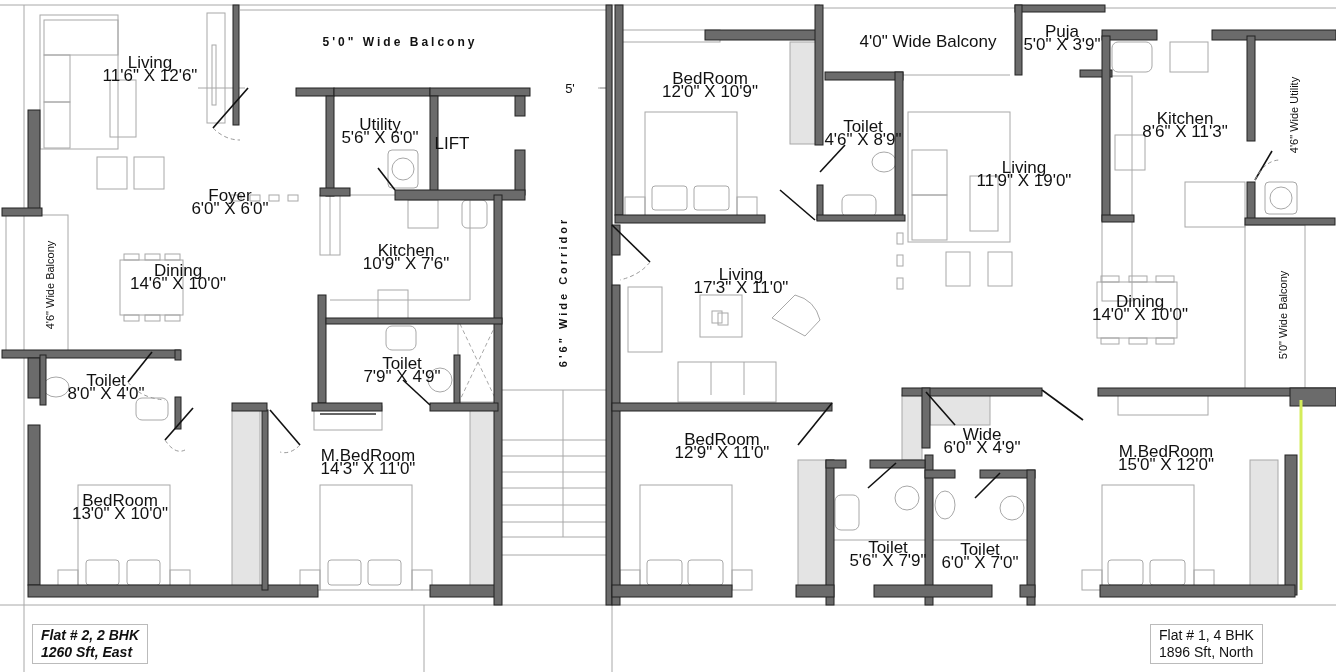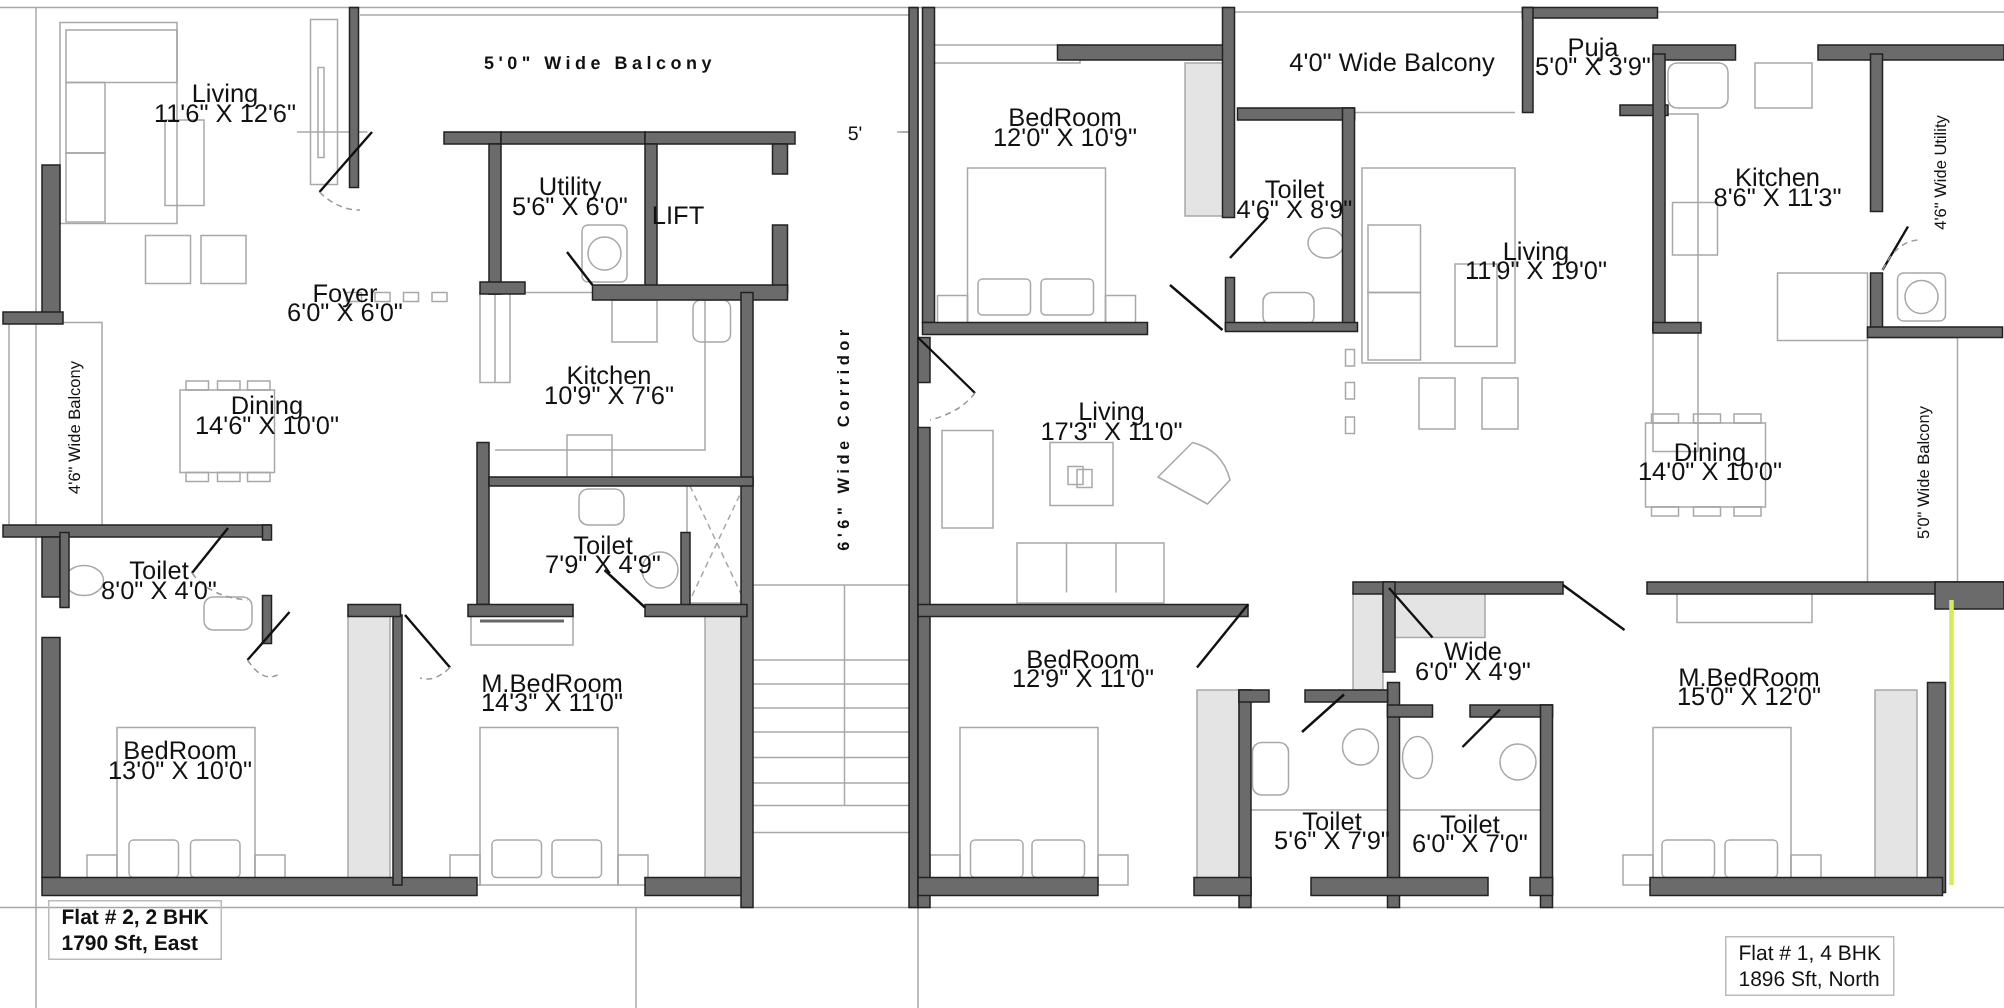--- a/index.html
+++ b/index.html
@@ -359,20 +359,20 @@
   <span class="dm">6'0" X 7'0"</span>
 </div>
 <div class="lbl" style="left:1166px;top:445px;">
   <span class="nm">M.BedRoom</span>
   <span class="dm">15'0" X 12'0"</span>
 </div>
 <div class="lbl" style="left:928px;top:35px;">4'0" Wide Balcony</div>
 <div class="vlbl" style="left:1294px;top:115px;">4'6" Wide Utility</div>
 <div class="vlbl" style="left:1283px;top:315px;">5'0" Wide Balcony</div>
 
-<div class="info bold" style="left:32px;top:600px;">
+<div class="info bold" style="left:32px;top:624px;font-style:italic;">
   <span>Flat # 2, 2 BHK</span>
-  <span>1790 Sft, East</span>
+  <span>1260 Sft, East</span>
 </div>
 <div class="info" style="left:1150px;top:624px;">
   <span>Flat # 1, 4 BHK</span>
   <span>1896 Sft, North</span>
 </div>
 
 </body></html>

